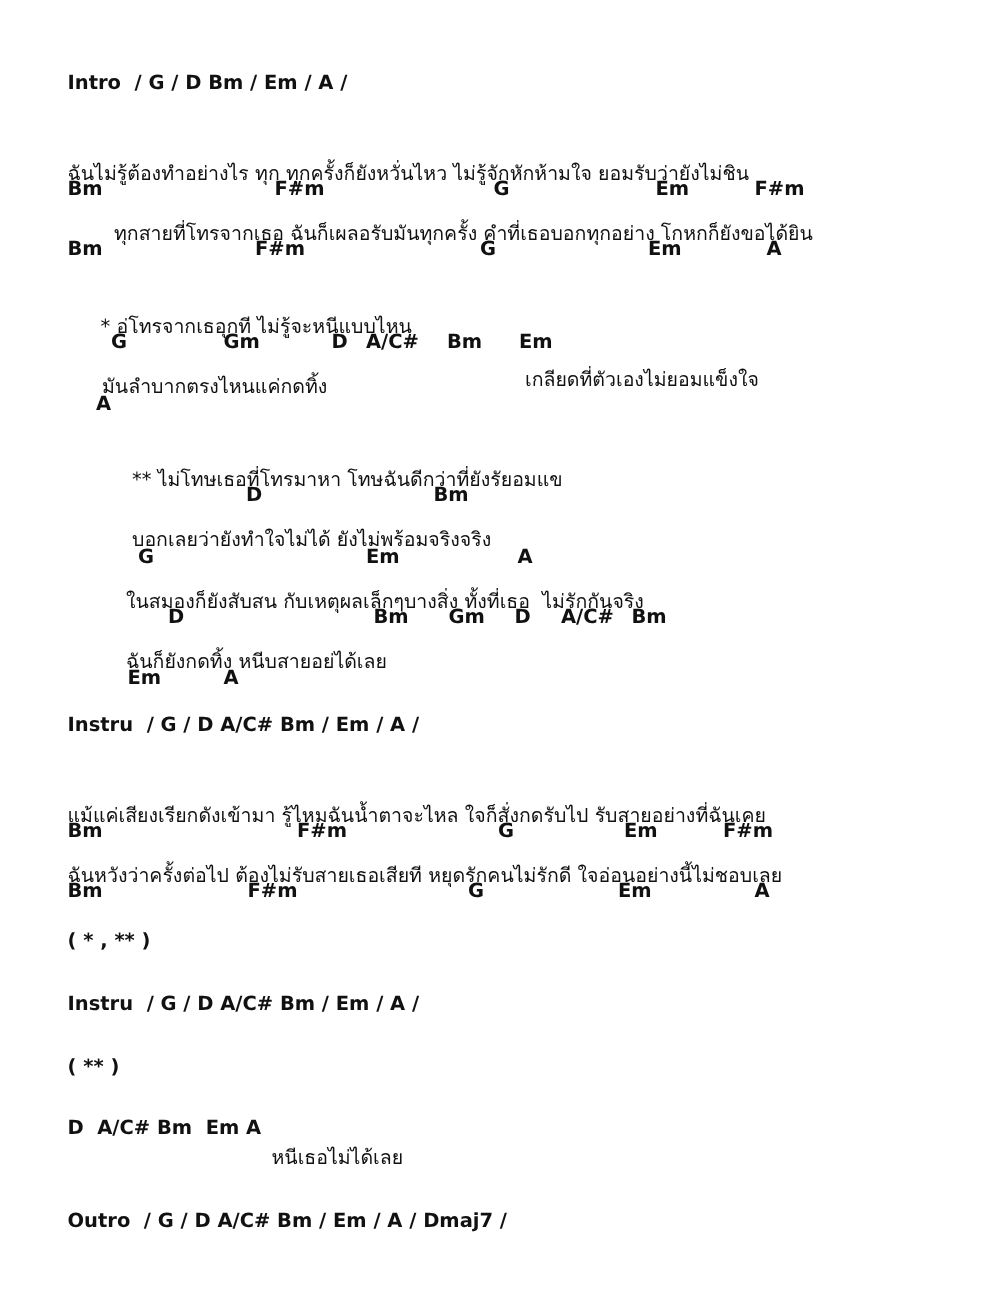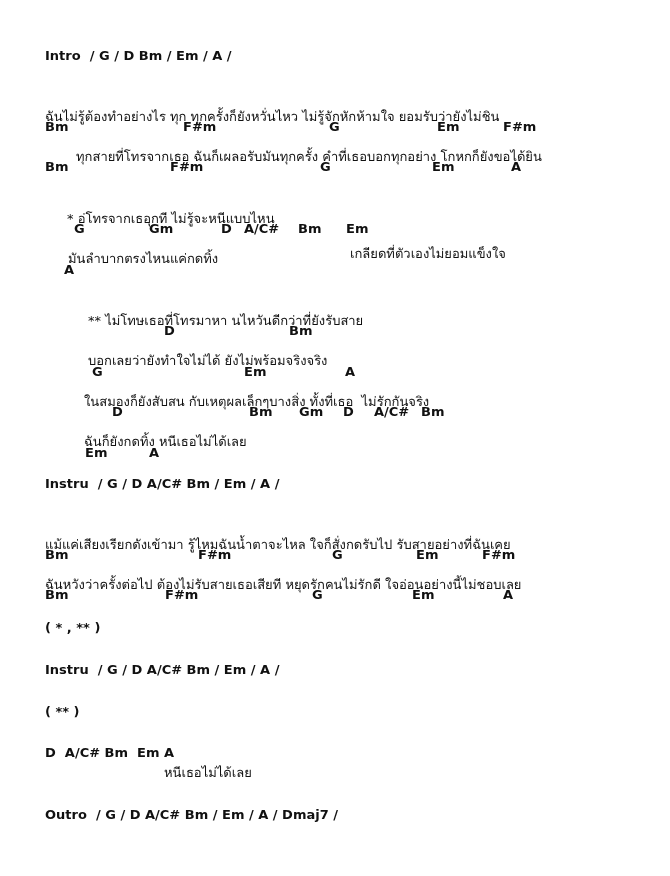--- a/index.html
+++ b/index.html
@@ -51,41 +51,41 @@
         <div class="ln ch" style="left: 64px; top: 232px;">A</div>
       </div>
     <div class="ln ly" style="left:68px;top:251px;">มันลำบากตรงไหนแค่กดทิ้ง</div>
   </div>
 
   <div>
     <div>
         <div class="ln ch" style="left: 164px; top: 293px;">D</div>
         <div class="ln ch" style="left: 289px; top: 293px;">Bm</div>
       </div>
-    <div class="ln ly" style="left:88px;top:313px;">** ไม่โทษเธอที่โทรมาหา นไหวันดีกว่าที่ยังรับสาย</div>
+    <div class="ln ly" style="left:88px;top:313px;">** ไม่โทษเธอที่โทรมาหา โทษฉันดีกว่าที่ยังรัยอมแข</div>
     <div>
         <div class="ln ch" style="left: 92px; top: 334px;">G</div>
         <div class="ln ch" style="left: 244px; top: 334px;">Em</div>
         <div class="ln ch" style="left: 345px; top: 334px;">A</div>
       </div>
     <div class="ln ly" style="left:88px;top:353px;">บอกเลยว่ายังทำใจไม่ได้ ยังไม่พร้อมจริงจริง</div>
     <div>
         <div class="ln ch" style="left: 112px; top: 374px;">D</div>
         <div class="ln ch" style="left: 249px; top: 374px;">Bm</div>
         <div class="ln ch" style="left: 299px; top: 374px;">Gm</div>
         <div class="ln ch" style="left: 343px; top: 374px;">D</div>
         <div class="ln ch" style="left: 374px; top: 374px;">A/C#</div>
         <div class="ln ch" style="left: 421px; top: 374px;">Bm</div>
       </div>
     <div class="ln ly" style="left:84px;top:394px;">ในสมองก็ยังสับสน กับเหตุผลเล็กๆบางสิ่ง ทั้งที่เธอ  ไม่รักกันจริง</div>
     <div>
         <div class="ln ch" style="left: 85px; top: 415px;">Em</div>
         <div class="ln ch" style="left: 149px; top: 415px;">A</div>
       </div>
-    <div class="ln ly" style="left:84px;top:434px;">ฉันก็ยังกดทิ้ง หนีเธอไม่ได้เลย</div>
+    <div class="ln ly" style="left:84px;top:434px;">ฉันก็ยังกดทิ้ง หนีบสายอย่ได้เลย</div>
   </div>
 
   <div class="ln hd" style="left:45px;top:476px;">Instru  / G / D A/C# Bm / Em / A /</div>
 
   <div>
     <div>
         <div class="ln ch" style="left: 45px; top: 517px;">Bm</div>
         <div class="ln ch" style="left: 198px; top: 517px;">F#m</div>
         <div class="ln ch" style="left: 332px; top: 517px;">G</div>
         <div class="ln ch" style="left: 416px; top: 517px;">Em</div>
@@ -101,17 +101,17 @@
       </div>
     <div class="ln ly" style="left:45px;top:577px;">ฉันหวังว่าครั้งต่อไป ต้องไม่รับสายเธอเสียที หยุดรักคนไม่รักดี ใจอ่อนอย่างนี้ไม่ชอบเลย</div>
   </div>
 
   <div class="ln hd" style="left:45px;top:620px;">( * , ** )</div>
   <div class="ln hd" style="left:45px;top:662px;">Instru  / G / D A/C# Bm / Em / A /</div>
   <div class="ln hd" style="left:45px;top:704px;">( ** )</div>
 
   <div>
     <div class="ln hd" style="left:45px;top:745px;">D  A/C# Bm  Em A</div>
-    <div class="ln ly" style="left:164px;top:765px;">หนีเธอไม่ได้เลย</div>
+    <div class="ln ly" style="left:181px;top:765px;">หนีเธอไม่ได้เลย</div>
   </div>
 
   <div class="ln hd" style="left:45px;top:807px;">Outro  / G / D A/C# Bm / Em / A / Dmaj7 /</div>
 </div>
 
 </body></html>

